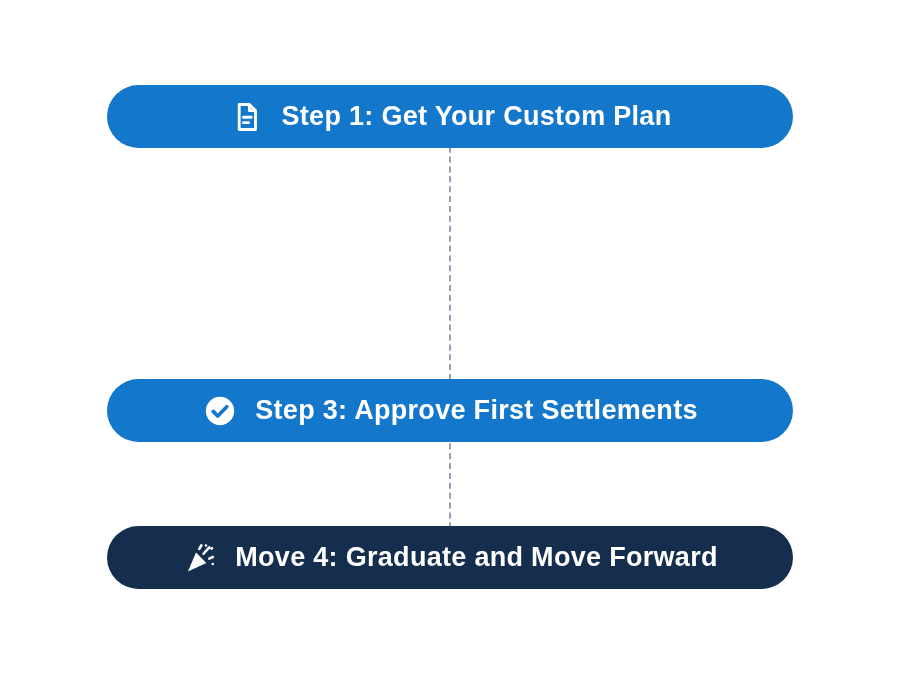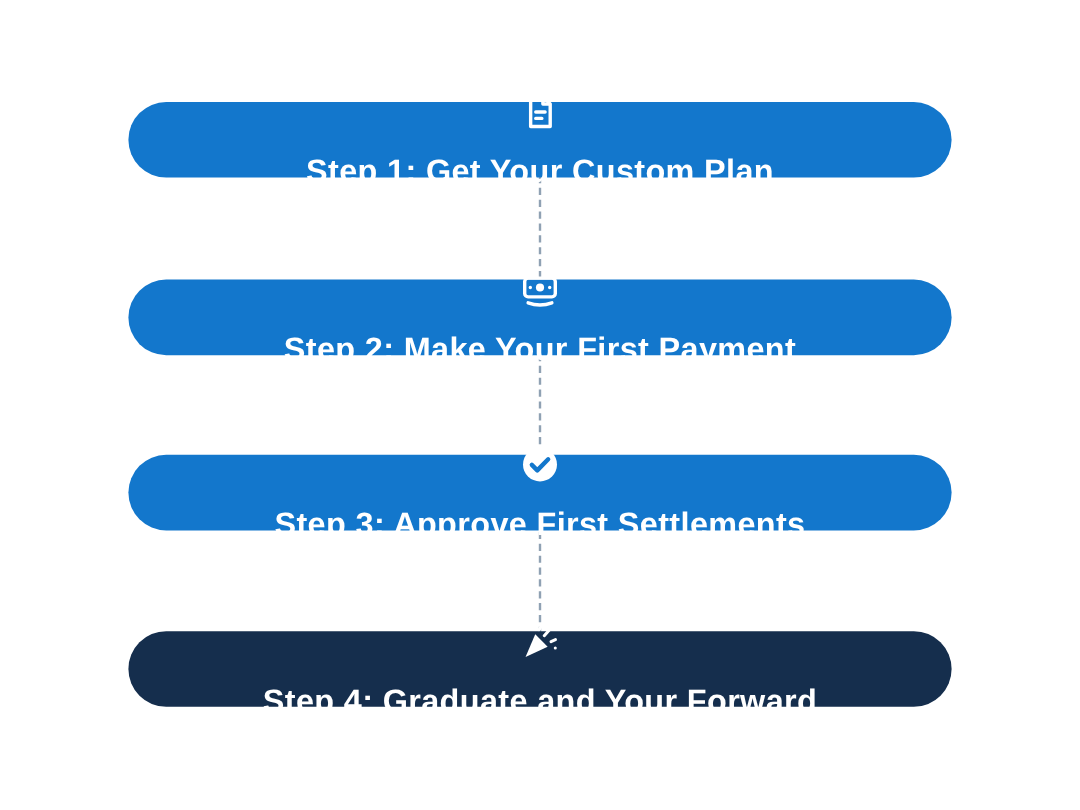--- a/index.html
+++ b/index.html
@@ -29,21 +29,20 @@
     left: 107px;
     width: 686px;
     height: 63px;
     border-radius: 32px;
     display: flex;
     align-items: center;
     justify-content: center;
     gap: 17px;
     z-index: 2;
     color: #ffffff;
-    flex-direction: column;
   }
   .pill-blue { background: #1377cc; }
   .pill-navy { background: #152e4d; }
   .pill-1 { top: 85px; }
   .pill-2 { top: 233px; }
   .pill-3 { top: 379px; }
   .pill-4 { top: 526px; }
   .pill .label {
     font-size: 27px;
     font-weight: 700;
@@ -75,31 +74,20 @@
     <span class="icon">
       <svg viewBox="0 0 24 24" aria-hidden="true">
         <path d="M6.5 3.2 h7.2 l4.3 4.3 v13.3 h-11.5 z" fill="none" stroke="#ffffff" stroke-width="2" stroke-linejoin="round"></path>
         <path d="M13.7 3.2 v4.3 h4.3" fill="none" stroke="#ffffff" stroke-width="2" stroke-linejoin="round"></path>
         <path d="M9.5 12.2 h5.5 M9.5 16 h3.6" fill="none" stroke="#ffffff" stroke-width="2" stroke-linecap="round"></path>
       </svg>
     </span>
     <span class="label">Step 1: Get Your Custom Plan</span>
   </div>
 
-  <div class="pill pill-blue pill-2">
-    <span class="icon">
-      <svg viewBox="0 0 24 24" aria-hidden="true">
-        <rect x="3" y="5.5" width="18" height="11" rx="2" fill="none" stroke="#ffffff" stroke-width="2"></rect>
-        <circle cx="12" cy="11" r="2.4" fill="#ffffff"></circle>
-        <path d="M6.3 11 h.01 M17.7 11 h.01" stroke="#ffffff" stroke-width="2" stroke-linecap="round"></path>
-        <path d="M5 20 q7 2.6 14 0" fill="none" stroke="#ffffff" stroke-width="2" stroke-linecap="round"></path>
-      </svg>
-    </span>
-    <span class="label">Step 2: Make Your First Payment</span>
-  </div>
 
   <div class="pill pill-blue pill-3">
     <span class="icon">
       <svg viewBox="0 0 24 24" aria-hidden="true">
         <circle cx="12" cy="12" r="10" fill="#ffffff"></circle>
         <path d="M7.2 12.3 l3.2 3.2 L16.8 9" fill="none" stroke="#1377cc" stroke-width="2.6" stroke-linecap="round" stroke-linejoin="round"></path>
       </svg>
     </span>
     <span class="label">Step 3: Approve First Settlements</span>
   </div>
@@ -107,16 +95,16 @@
   <div class="pill pill-navy pill-4">
     <span class="icon">
       <svg viewBox="0 0 24 24" aria-hidden="true">
         <path d="M3.5 21.5 L9.2 8.2 L16.5 15.5 Z" fill="#ffffff"></path>
         <path d="M11.5 5.5 l1.5 -2.5 M18.5 12.5 l2.6 -1.2 M14.5 9 l4 -4.5" fill="none" stroke="#ffffff" stroke-width="1.8" stroke-linecap="round"></path>
         <circle cx="20.2" cy="5.2" r="1.1" fill="#ffffff"></circle>
         <circle cx="16.2" cy="3.2" r="0.9" fill="#ffffff"></circle>
         <circle cx="21" cy="16.2" r="0.9" fill="#ffffff"></circle>
       </svg>
     </span>
-    <span class="label">Step 4: Graduate and Your Forward</span>
+    <span class="label">Move 4: Graduate and Move Forward</span>
   </div>
 
 </div>
 
 </body></html>

